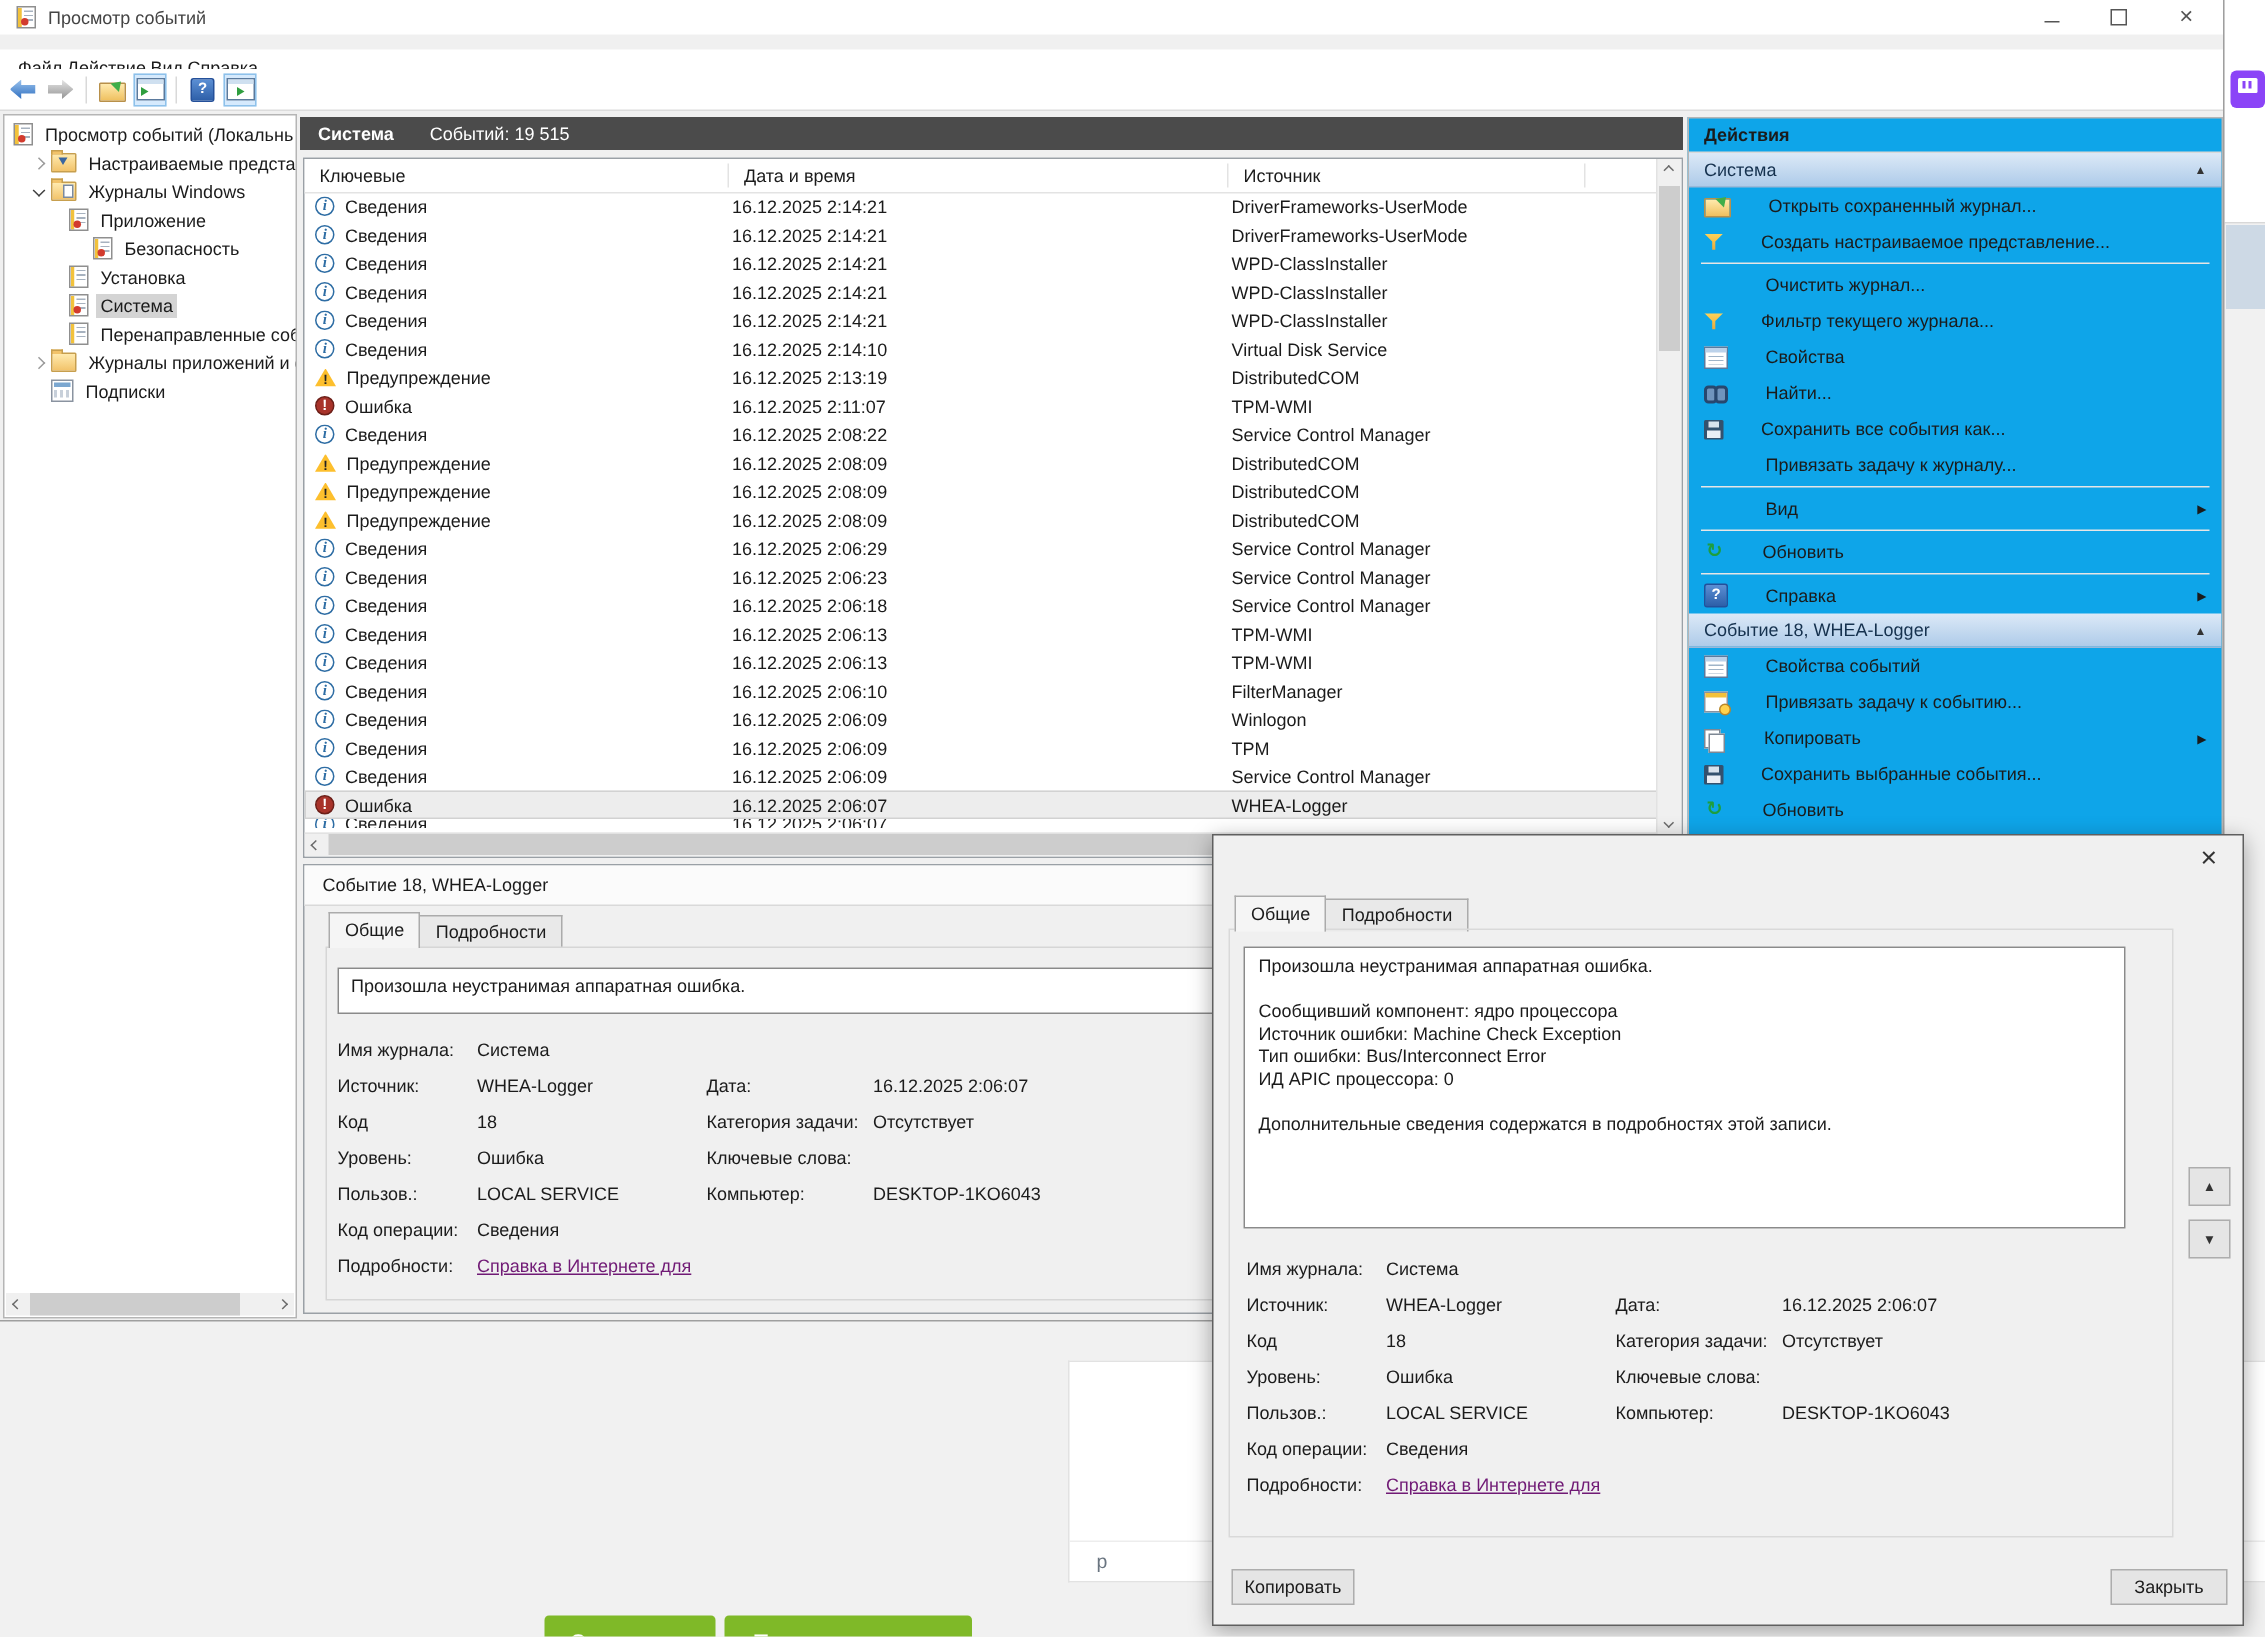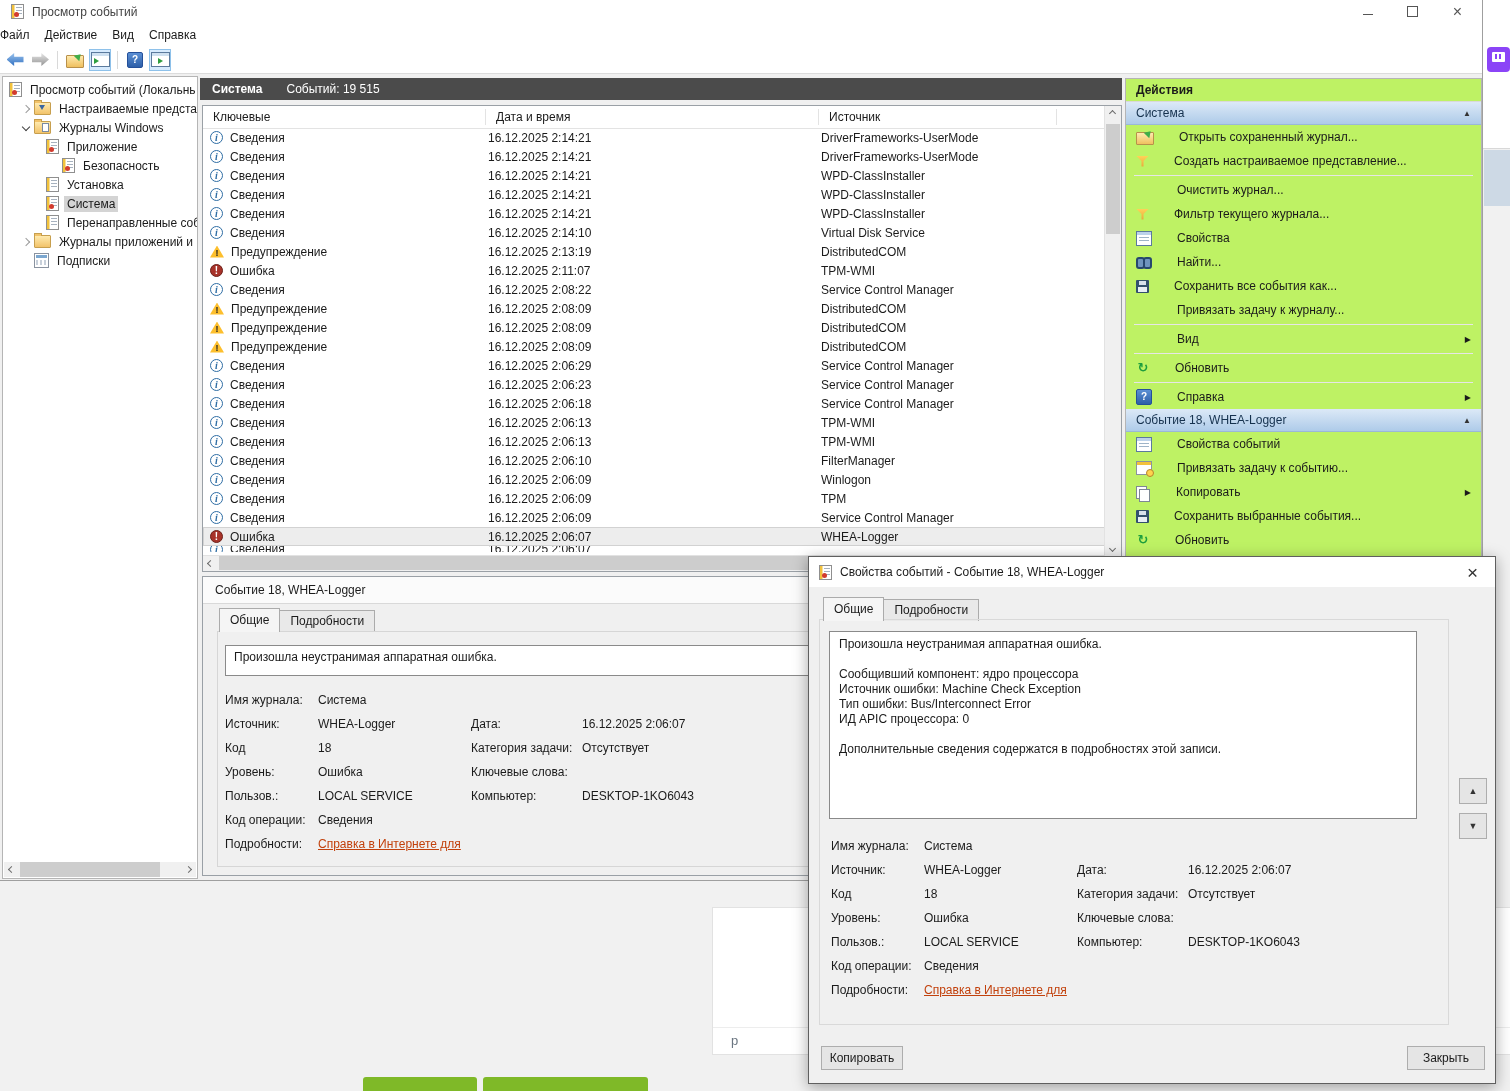--- a/index.html
+++ b/index.html
@@ -20,21 +20,21 @@
   #btn-send{left:363px;width:114px}
   #btn-preview{left:483px;width:165px}
 
   
   #mmc{position:absolute;left:0;top:0;width:1483px;height:881px;background:#f0f0f0;border:1px solid #9f9f9f;
        border-left:none;border-top:none;box-sizing:border-box}
   #titlebar{position:absolute;left:0;top:0;right:0;height:23px;background:#fff;display:flex;align-items:center}
   #titlebar .wtitle{margin-left:8px;color:#444}
   #win-controls{position:absolute;right:2px;top:0;height:23px;display:flex}
   .wc{width:45px;height:23px;display:flex;align-items:center;justify-content:center}
-  #menubar{position:absolute;left:0;top:23px;right:0;height:23px;background:#fff;display:flex;align-items:center;gap:15px;}
+  #menubar{position:absolute;left:0;top:33px;right:0;height:23px;background:#fff;display:flex;align-items:center;gap:3px;padding-left:12px}
   .menu-item{color:#1b1b1b}
   #toolbar{position:absolute;left:0;top:46px;right:0;height:27px;background:#fff;border-bottom:1px solid #dcdcdc;
        display:flex;align-items:center;padding-left:4px;gap:3px}
   .tb-item{width:22px;height:22px;display:flex;align-items:center;justify-content:center;border:1px solid transparent;box-sizing:border-box}
   .tb-item.active{background:#d6eafd;border-color:#8ec1ea}
   .tb-item.sep{width:1px;height:18px;background:#d9d9d9;border:none;margin:0 3px;padding:0}
 
   
   .ic{position:relative;display:inline-flex;flex:none}
   .ic-blank{width:14px;height:12px}
@@ -155,24 +155,24 @@
   #preview .msgbox{position:absolute;left:22px;top:68px;width:876px;height:31px;background:#fff;border:1px solid #8a8a8a;box-sizing:border-box;
        padding:4px 8px;overflow:hidden}
   #preview .fields{position:absolute;left:22px;top:112px;width:640px}
 
   .frow{position:relative;height:24px}
   .frow span{position:absolute;top:4px;white-space:nowrap}
   .fl1{left:0}
   .fv1{left:93px}
   .fl2{left:246px}
   .fv2{left:357px}
-  .fv1.link{color:#c2410c;text-decoration:underline}
+  .fv1.link{color:#701a75;text-decoration:underline}
 
   
-  #actions{position:absolute;left:1125px;top:78px;width:357px;height:798px;background:#bef264;border:1px solid #b5b5b5;box-sizing:border-box;overflow:hidden}
+  #actions{position:absolute;left:1125px;top:78px;width:357px;height:798px;background:#0ea5e9;border:1px solid #b5b5b5;box-sizing:border-box;overflow:hidden}
   #actions .atitle{height:22px;line-height:22px;font-weight:bold;padding-left:10px;border-bottom:1px solid #d9d9d9}
   .asec-head{height:22px;display:flex;align-items:center;padding:0 10px;color:#15314e;
        background:linear-gradient(#dcE9f7,#aecbe9);border-bottom:1px solid #9ab8d8}
   .asec-head .ah-label{flex:1}
   .asec-head .ah-arrow{font-size:8px;color:#333}
   .aitem{display:flex;align-items:center;height:24px;padding:0 10px;gap:25px}
   .aitem .alabel{flex:1;white-space:nowrap;overflow:hidden}
   .aitem .aarrow{font-size:8px;color:#1b1b1b}
   .aitem.sep{height:1px;background:#e6e6e6;margin:2px 8px;padding:0}
 
@@ -723,24 +723,20 @@
         <div class="aitem">
           <span class="ic ic-refresh"></span>
           <span class="alabel">Обновить</span>
           <span class="aarrow" style="visibility: hidden;">▶</span>
         </div>
       </div>
   </div>
 </div>
 
 <div id="dlg">
-  <div class="dtitle">
-    <span class="ic ic-eventvwr"></span>
-    <span class="dtext">Свойства событий - Событие 18, WHEA-Logger</span>
-  </div>
   <div id="dlg-close"></div>
   <div class="tabs">
     <span class="tab active">Общие</span>
     <span class="tab">Подробности</span>
   </div>
   <div class="tframe"></div>
   <div class="msgbox">Произошла неустранимая аппаратная ошибка.
 
 Сообщивший компонент: ядро процессора
 Источник ошибки: Machine Check Exception

